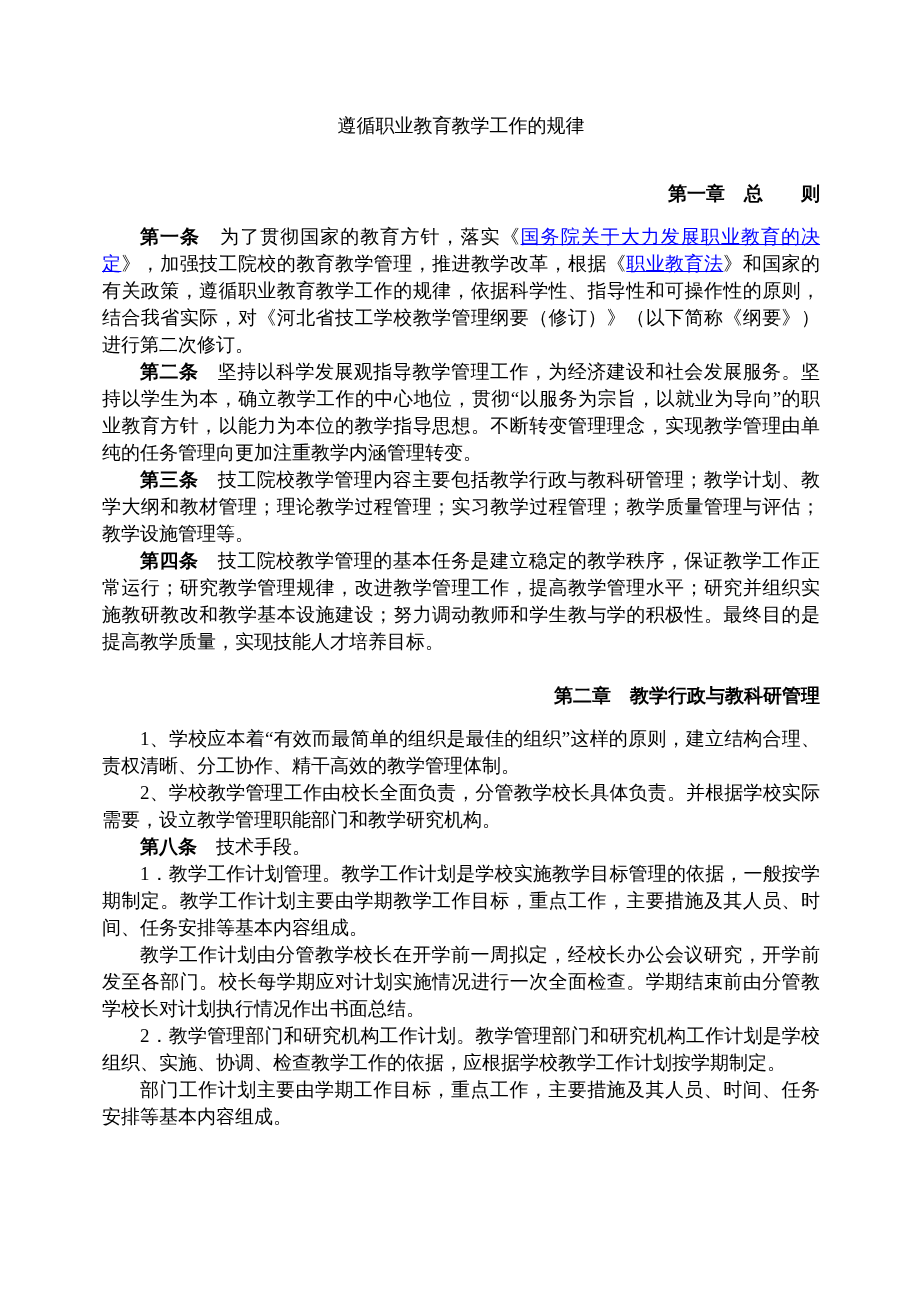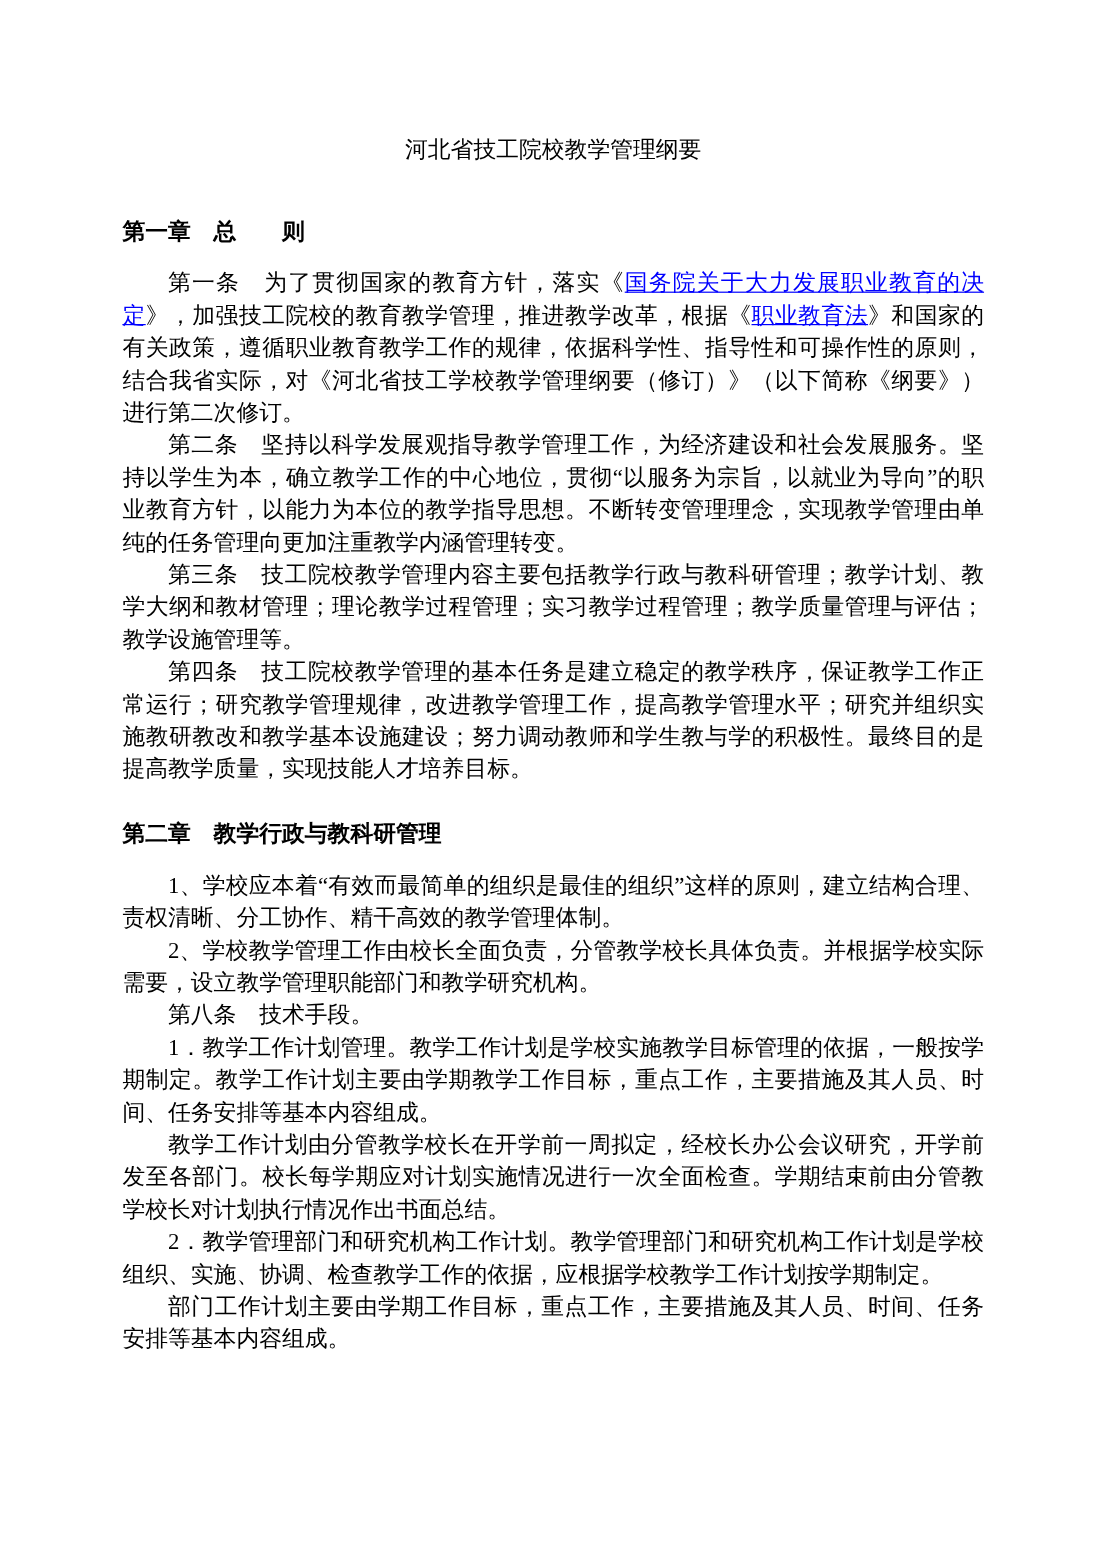--- a/index.html
+++ b/index.html
@@ -25,44 +25,44 @@
     font-size: 19px;
     font-weight: normal;
     line-height: 27px;
     text-align: center;
   }
   .chapter-heading {
     margin: 27px 0 16px 0;
     font-size: 19px;
     font-weight: bold;
     line-height: 27px;
-    text-align: left;
+    text-align: right;
   }
   #doc-body > .chapter-heading:first-child {
     margin-top: 0;
   }
   .para {
     margin: 0;
     font-size: 19px;
     line-height: 27px;
     text-align: justify;
     text-indent: 2em;
   }
   .para .article-no {
-    font-weight: normal;
+    font-weight: bold;
   }
   .para a.doc-link {
     text-decoration: underline;
   }
 </style>
 </head>
 <body>
 
 <div class="page">
-  <h1 class="doc-title">河北省技工院校教学管理纲要</h1>
+  <h1 class="doc-title">遵循职业教育教学工作的规律</h1>
   <div id="doc-body">
       <h2 class="chapter-heading">第一章　总　　则</h2>
       <p class="para"><span class="article-no">第一条</span><span class="text-run">　为了贯彻国家的教育方针，落实《</span><a class="doc-link" href="#" style="color: rgb(0, 0, 255);">国务院关于大力发展职业教育的决定</a><span class="text-run">》，加强技工院校的教育教学管理，推进教学改革，根据《</span><a class="doc-link" href="#" style="color: rgb(0, 0, 255);">职业教育法</a><span class="text-run">》和国家的有关政策，遵循职业教育教学工作的规律，依据科学性、指导性和可操作性的原则，结合我省实际，对《河北省技工学校教学管理纲要（修订）》（以下简称《纲要》）进行第二次修订。</span></p>
       <p class="para"><span class="article-no">第二条</span><span class="text-run">　坚持以科学发展观指导教学管理工作，为经济建设和社会发展服务。坚持以学生为本，确立教学工作的中心地位，贯彻“以服务为宗旨，以就业为导向”的职业教育方针，以能力为本位的教学指导思想。不断转变管理理念，实现教学管理由单纯的任务管理向更加注重教学内涵管理转变。</span></p>
       <p class="para"><span class="article-no">第三条</span><span class="text-run">　技工院校教学管理内容主要包括教学行政与教科研管理；教学计划、教学大纲和教材管理；理论教学过程管理；实习教学过程管理；教学质量管理与评估；教学设施管理等。</span></p>
       <p class="para"><span class="article-no">第四条</span><span class="text-run">　技工院校教学管理的基本任务是建立稳定的教学秩序，保证教学工作正常运行；研究教学管理规律，改进教学管理工作，提高教学管理水平；研究并组织实施教研教改和教学基本设施建设；努力调动教师和学生教与学的积极性。最终目的是提高教学质量，实现技能人才培养目标。</span></p>
       <h2 class="chapter-heading">第二章　教学行政与教科研管理</h2>
       <p class="para"><span class="text-run">1、学校应本着“有效而最简单的组织是最佳的组织”这样的原则，建立结构合理、责权清晰、分工协作、精干高效的教学管理体制。</span></p>
       <p class="para"><span class="text-run">2、学校教学管理工作由校长全面负责，分管教学校长具体负责。并根据学校实际需要，设立教学管理职能部门和教学研究机构。</span></p>
       <p class="para"><span class="article-no">第八条</span><span class="text-run">　技术手段。</span></p>

